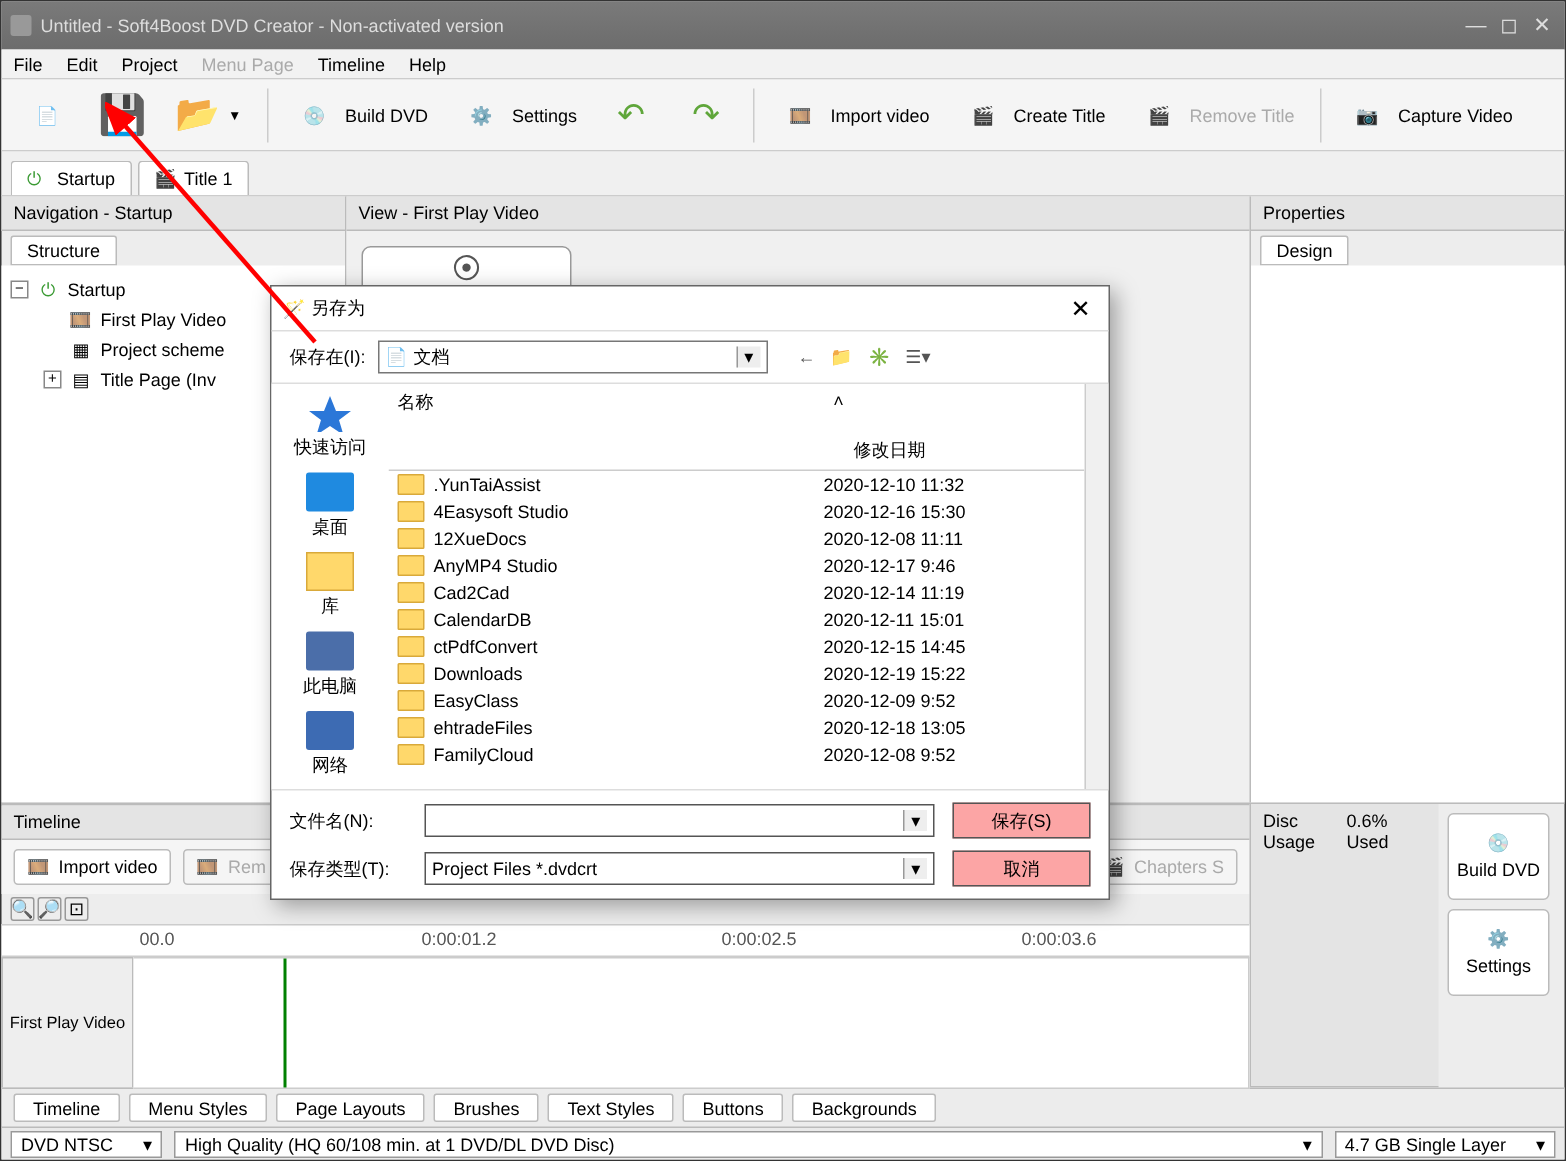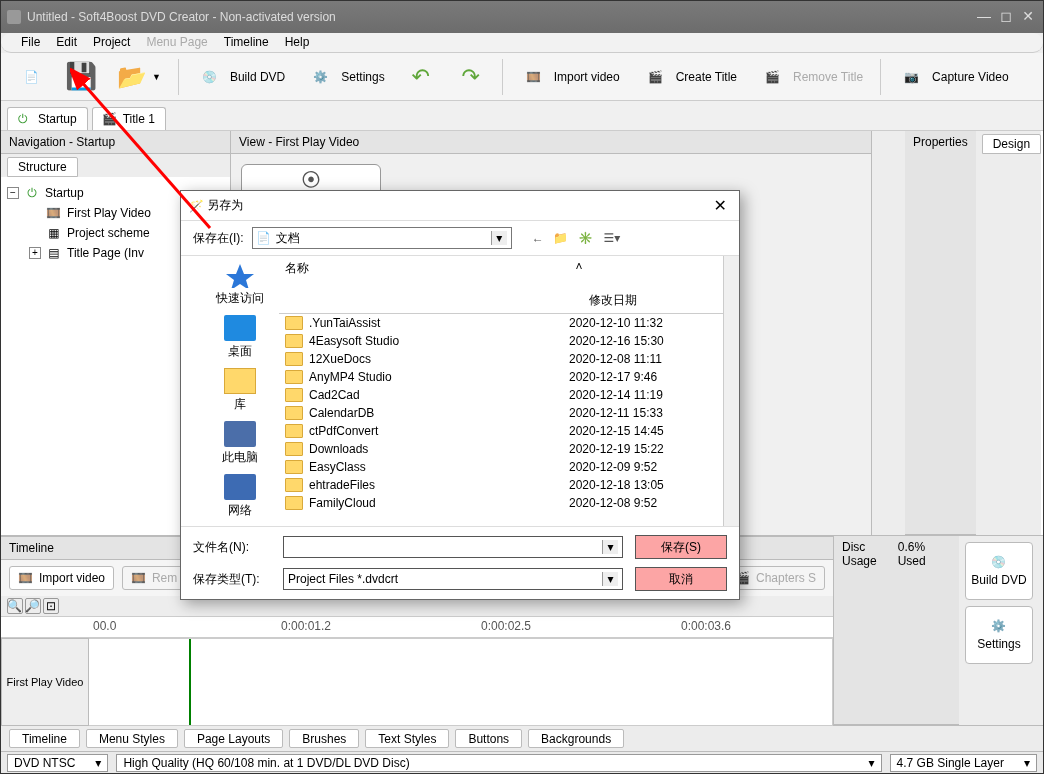--- a/index.html
+++ b/index.html
@@ -2,35 +2,35 @@
 <html><head>
 <meta charset="utf-8">
 <style>
 * { box-sizing: border-box; margin: 0; padding: 0; font-family: "Segoe UI", Tahoma, sans-serif; font-size: 12px; }
 body { background: #555; width: 1044px; height: 774px; position: relative; overflow: hidden; }
 .window { width: 1044px; height: 774px; background: #ededed; border: 1px solid #333; display: flex; flex-direction: column; }
 .titlebar { background: linear-gradient(#7a7a7a,#6c6c6c); height: 32px; display: flex; align-items: center; color: #ddd; padding: 0 6px; font-size: 12px; }
 .titlebar .tb-icon { width: 14px; height: 14px; background: #999; border-radius: 2px; margin-right: 6px; display:inline-block;}
 .titlebar .tb-buttons { margin-left: auto; display: flex; gap: 4px; }
 .tb-btn { width: 18px; height: 14px; color:#ddd; text-align:center; line-height:12px; font-size:14px;}
-.menubar { background: #f2f2f2; height: 20px; display: flex; padding: 0 12px; border-bottom: 1px solid #ccc; border-radius: 10px;}
+.menubar { background: #f2f2f2; height: 20px; display: flex; align-items: center; padding: 0 0; border-bottom: 1px solid #ccc;}
 .menubar span { padding: 2px 8px; cursor: default;}
 .menubar .disabled { color:#aaa; }
 .toolbar { background: #f5f5f5; height: 48px; display: flex; align-items: center; padding: 4px 8px; border-bottom: 1px solid #ccc; gap: 4px;}
 .tool-btn { display: flex; align-items: center; gap: 6px; padding: 4px 8px; border: 1px solid transparent; border-radius: 3px; }
 .tool-btn.disabled { color:#aaa;}
 .tool-ico { width: 28px; height: 28px; display:flex; align-items:center; justify-content:center; border-radius:4px;}
 .sep { width:1px; height:36px; background:#ccc; margin:0 4px;}
 .tabs-row { height:30px; background:#f0f0f0; display:flex; align-items:flex-end; padding:0 6px; border-bottom:1px solid #ccc; gap:4px;}
 .tab { background:#fff; border:1px solid #bbb; border-bottom:none; padding:4px 10px; display:flex; align-items:center; gap:6px; border-radius:3px 3px 0 0;}
 .tab-ico { width:14px; height:14px; display:inline-block;}
 .work { flex:1; display:flex; }
 .panel-left { width:230px; display:flex; flex-direction:column; border-right:1px solid #bbb;}
 .panel-mid { flex:1; display:flex; flex-direction:column;}
-.panel-right { width:172px; border-left:1px solid #bbb; display:flex; flex-direction:row;padding-left:33px;}
+.panel-right { width:210px; border-left:1px solid #bbb; display:flex; flex-direction:column;}
 .panel-header { background:#e4e4e4; padding:4px 8px; border-bottom:1px solid #bbb; font-size:12px;}
 .small-tab { display:inline-block; background:#fff; border:1px solid #bbb; padding:2px 10px; margin:3px 0 0 6px; border-radius:2px 2px 0 0;}
 .tree { padding:6px; background:#fff; flex:1; overflow:hidden;}
 .tree-row { display:flex; align-items:center; gap:4px; padding:2px 0; white-space:nowrap;}
 .tree-indent { display:inline-block;}
 .tree-ico { width:18px; height:16px; display:inline-flex; align-items:center; justify-content:center;}
 .tree-exp { width:12px; height:12px; border:1px solid #888; text-align:center; line-height:10px; font-size:10px;}
 .view-area { flex:1; background:#f0f0f0; display:flex; align-items:flex-start; justify-content:flex-start; padding:10px;}
 .preview-box { width:140px; height:32px; background:#fff; border:1px solid #999; border-radius:6px; display:flex; align-items:center; justify-content:center;}
 .timeline-section { height:190px; border-top:1px solid #bbb; display:flex; flex-direction:column;}
@@ -58,21 +58,21 @@
 .disc-preview { flex:1; background:red; margin:4px 4px 4px 0;}
 
 .dialog { position:absolute; left:180px; top:190px; width:560px; height:410px; background:#fff; border:1px solid #666; box-shadow:4px 4px 14px rgba(0,0,0,.35); display:flex; flex-direction:column; z-index:50;}
 .dlg-title { height:30px; display:flex; align-items:center; padding:0 8px; border-bottom:1px solid #ddd;}
 .dlg-title .close { margin-left:auto; font-size:16px; padding:0 4px;}
 .dlg-row1 { height:34px; display:flex; align-items:center; padding:4px 12px; gap:8px;}
 .dlg-row1 select, .dlg-row1 .combo { flex:0 0 260px; height:22px; border:1px solid #777; background:#fff; display:flex; align-items:center; padding:0 4px; gap:4px; position:relative;}
 .combo .arrow { margin-left:auto; width:16px; text-align:center; background:#eee; border-left:1px solid #999;}
 .nav-icons { display:flex; gap:10px; margin-left:12px; color:#555;}
 .dlg-body { flex:1; display:flex; border-top:1px solid #ddd; border-bottom:1px solid #ddd;}
-.dlg-places { width:78px; background:#fff; display:flex; flex-direction:column; align-items:center; padding:6px 12px; gap:8px;margin-left:20px;}
+.dlg-places { width:78px; background:#fff; display:flex; flex-direction:column; align-items:center; padding:6px 12px; gap:8px;}
 .place { display:flex; flex-direction:column; align-items:center; gap:2px; font-size:11px;}
 .place-ico { width:32px; height:26px;}
 .dlg-list { flex:1; overflow:auto; position:relative;}
 .list-header { display:flex; position:sticky; top:0; background:#fff; border-bottom:1px solid #ccc; font-size:12px; padding:4px 0;}
 .list-header .col-name { width:290px; padding-left:6px;}
 .list-header .col-date { flex:1;margin-top:32px; }
 .file-row { display:flex; align-items:center; padding:2px 0;}
 .file-row .fname { width:290px; display:flex; align-items:center; gap:6px; padding-left:6px;text-align:right;}
 .file-row .fdate { flex:1;}
 .folder-ico { width:18px; height:14px; background:#ffd86b; border:1px solid #d9a93a; border-radius:1px; display:inline-block;}
@@ -390,21 +390,21 @@
               <span class="folder-ico"></span>
               <span>Cad2Cad</span>
             </div>
             <div class="fdate">2020-12-14 11:19</div>
           </div>
           <div class="file-row">
             <div class="fname">
               <span class="folder-ico"></span>
               <span>CalendarDB</span>
             </div>
-            <div class="fdate">2020-12-11 15:33</div>
+            <div class="fdate">2020-12-11 15:01</div>
           </div>
           <div class="file-row">
             <div class="fname">
               <span class="folder-ico"></span>
               <span>ctPdfConvert</span>
             </div>
             <div class="fdate">2020-12-15 14:45</div>
           </div>
           <div class="file-row">
             <div class="fname">

